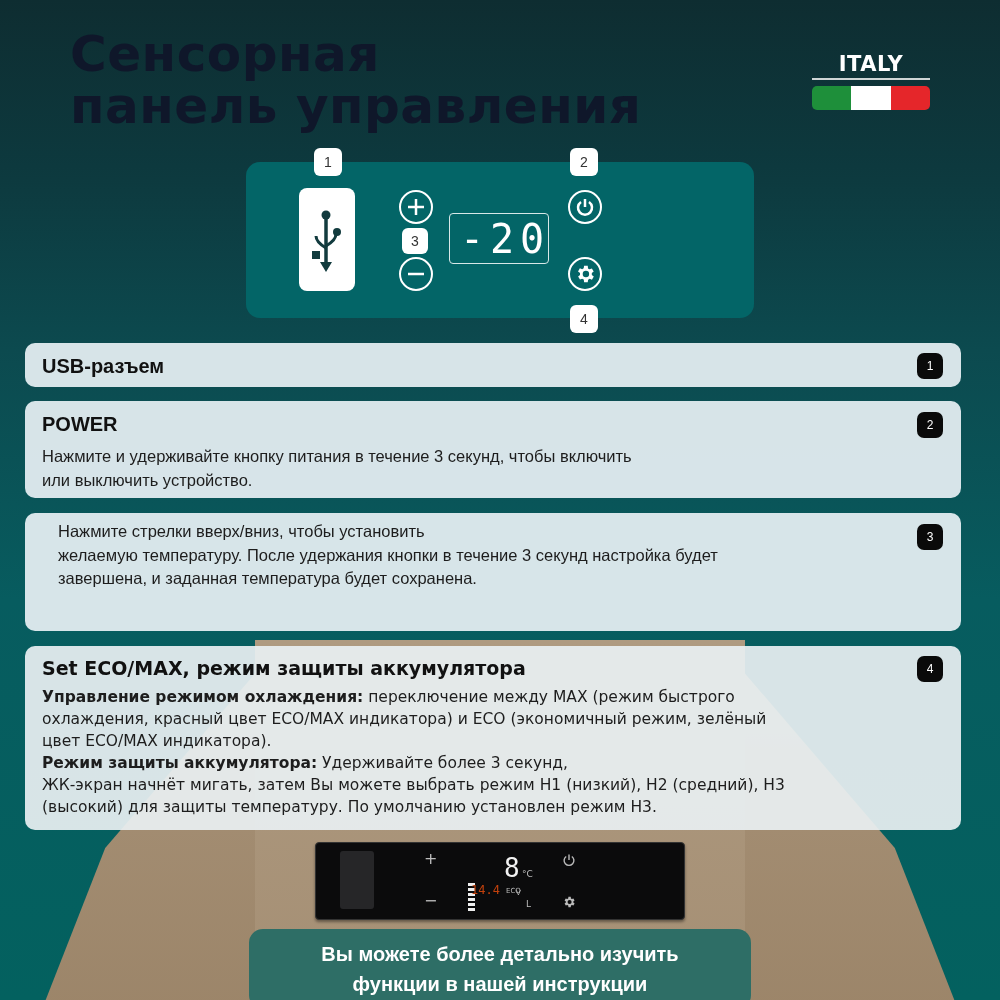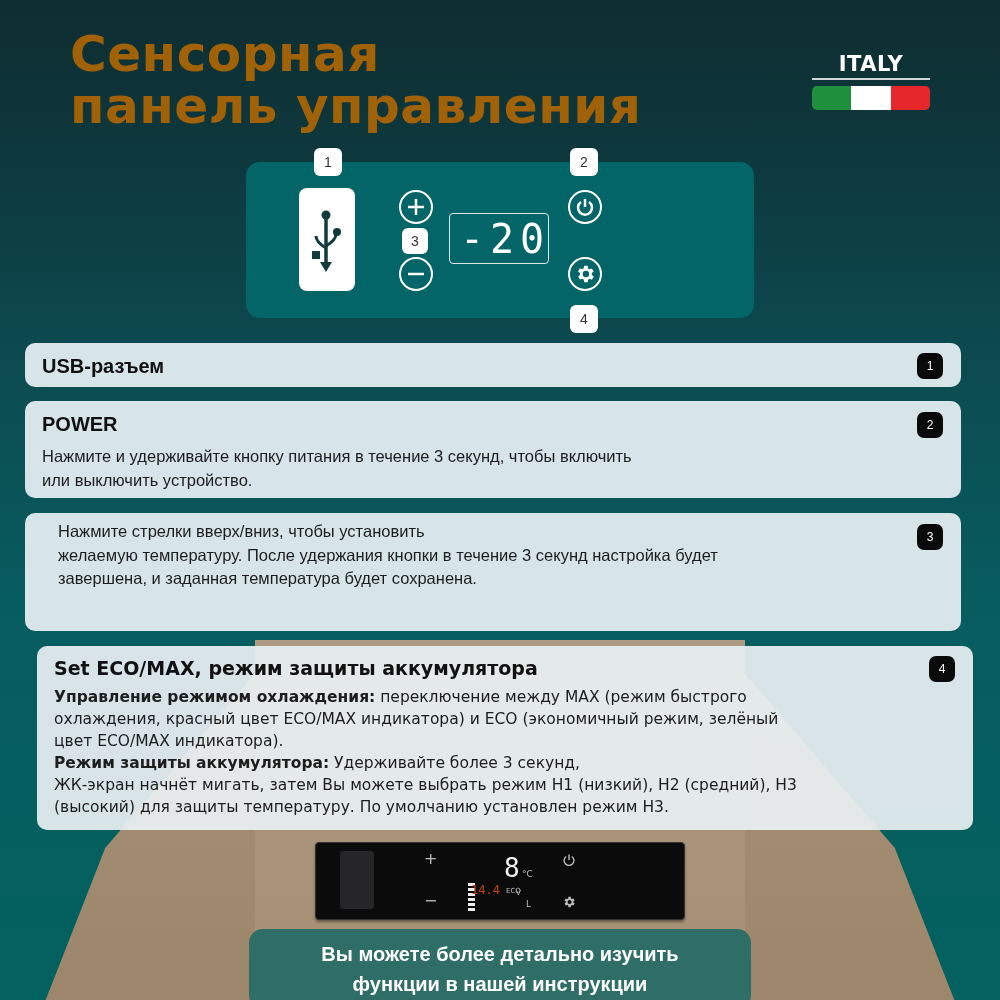--- a/index.html
+++ b/index.html
@@ -5,21 +5,21 @@
     * { box-sizing: border-box; margin: 0; padding: 0; }
     html, body { width: 1000px; height: 1000px; overflow: hidden; }
     body {
       position: relative;
       font-family: "Liberation Sans", sans-serif;
       background: linear-gradient(180deg, #0e2d31 0%, #0d3a3f 18%, #0c4a4f 35%, #075c5f 60%, #03615f 100%);
       color: #111;
     }
     .title {
       position: absolute; left: 70px; top: 28px;
-      color: #a16207; font-weight: 900; font-size: 50px; line-height: 52px;
+      color: #0f172a; font-weight: 900; font-size: 50px; line-height: 52px;
       font-family: "DejaVu Sans", sans-serif; letter-spacing: 0.5px;
     }
     .italy { position: absolute; left: 812px; top: 52px; width: 118px; text-align: center; }
     .italy .lbl { color: #fff; font-weight: 700; font-size: 21px; font-family: "DejaVu Sans", sans-serif; letter-spacing: 0.5px; }
     .italy .rule { height: 2px; background: #cfd6d6; margin: 2px 0 6px 0; }
     .italy .flag { display: flex; height: 24px; border-radius: 5px; overflow: hidden; }
     .italy .flag span { flex: 1; }
 
     
     .panel {
@@ -165,21 +165,21 @@
 
 <div class="card" style="top:513px; height:118px;">
   <div class="body" style="margin-top:7px;margin-left:16px;">
     <div>Нажмите стрелки вверх/вниз, чтобы установить</div>
     <div>желаемую температуру. После удержания кнопки в течение 3 секунд настройка будет</div>
     <div>завершена, и заданная температура будет сохранена.</div>
   </div>
   <div class="num" style="top:11px;">3</div>
 </div>
 
-<div class="card card4" style="top:646px; height:184px; background:rgba(232,239,241,0.93);margin-left:12px;">
+<div class="card card4" style="top:646px; height:184px; background:rgba(232,239,241,0.93);">
   <div class="head" style="padding-top:11px;">Set ECO/MAX, режим защиты аккумулятора</div>
   <div class="body" style="margin-top:7px;">
     <div><b>Управление режимом охлаждения:</b><span> переключение между MAX (режим быстрого</span></div>
     <div>охлаждения, красный цвет ECO/MAX индикатора) и ECO (экономичный режим, зелёный</div>
     <div>цвет ECO/MAX индикатора).</div>
     <div><b>Режим защиты аккумулятора:</b><span> Удерживайте более 3 секунд,</span></div>
     <div>ЖК-экран начнёт мигать, затем Вы можете выбрать режим H1 (низкий), H2 (средний), H3</div>
     <div>(высокий) для защиты температуру. По умолчанию установлен режим H3.</div>
   </div>
   <div class="num" style="top:10px;">4</div>

